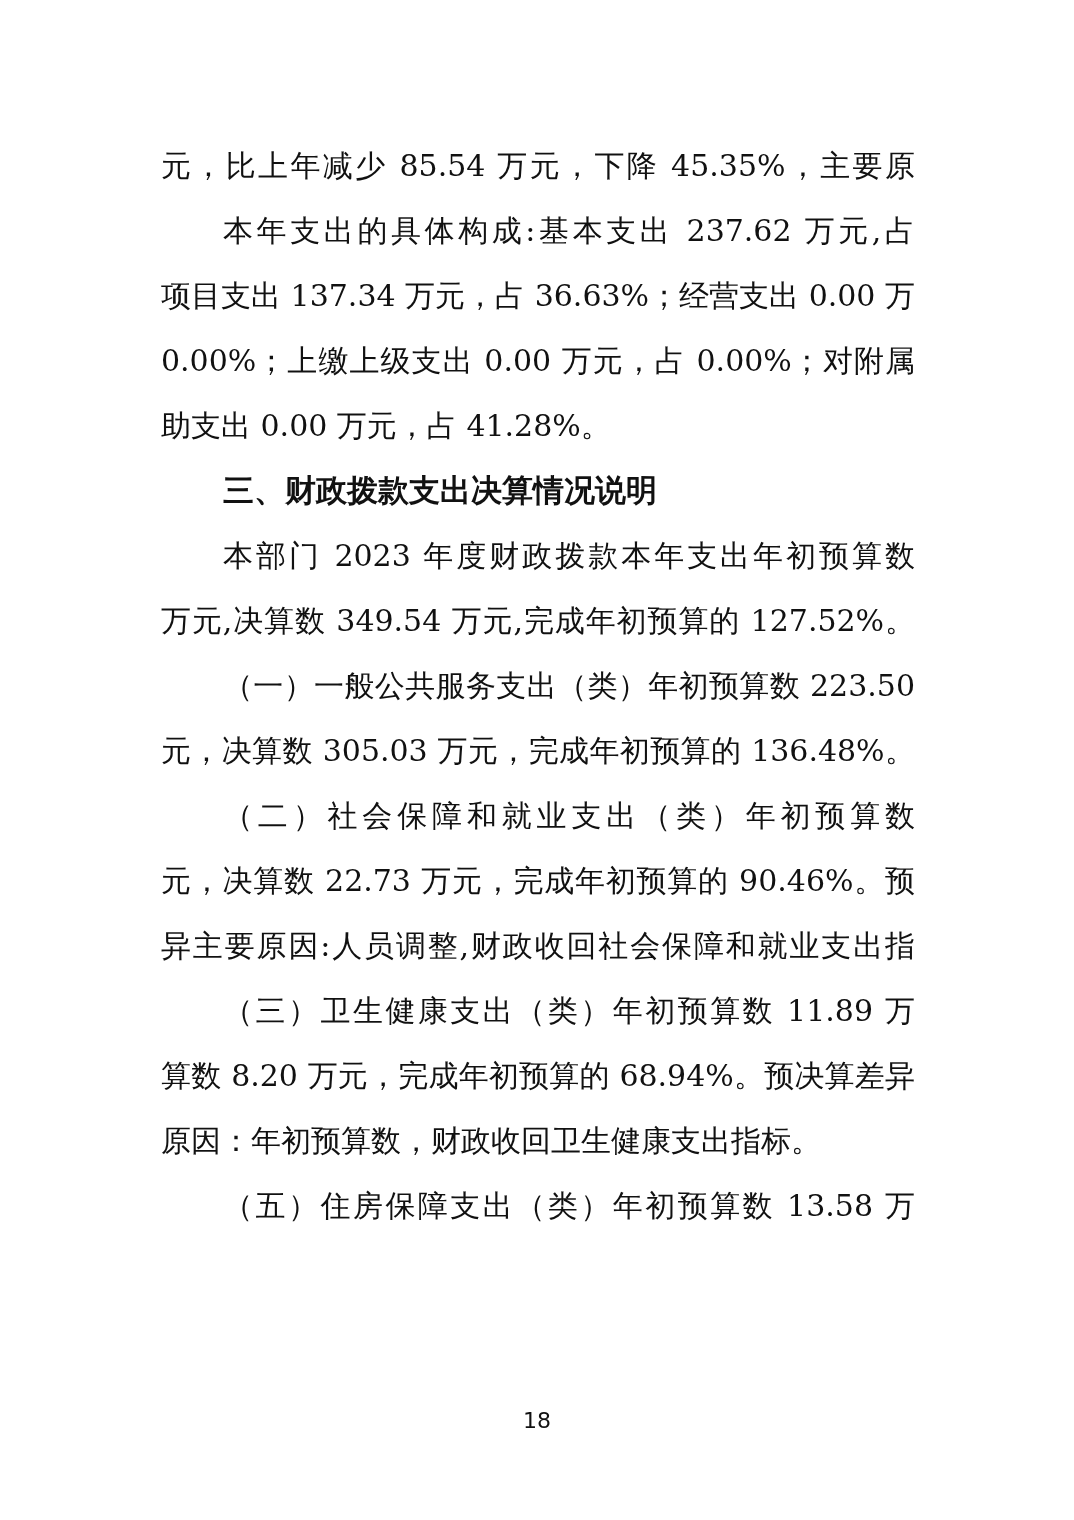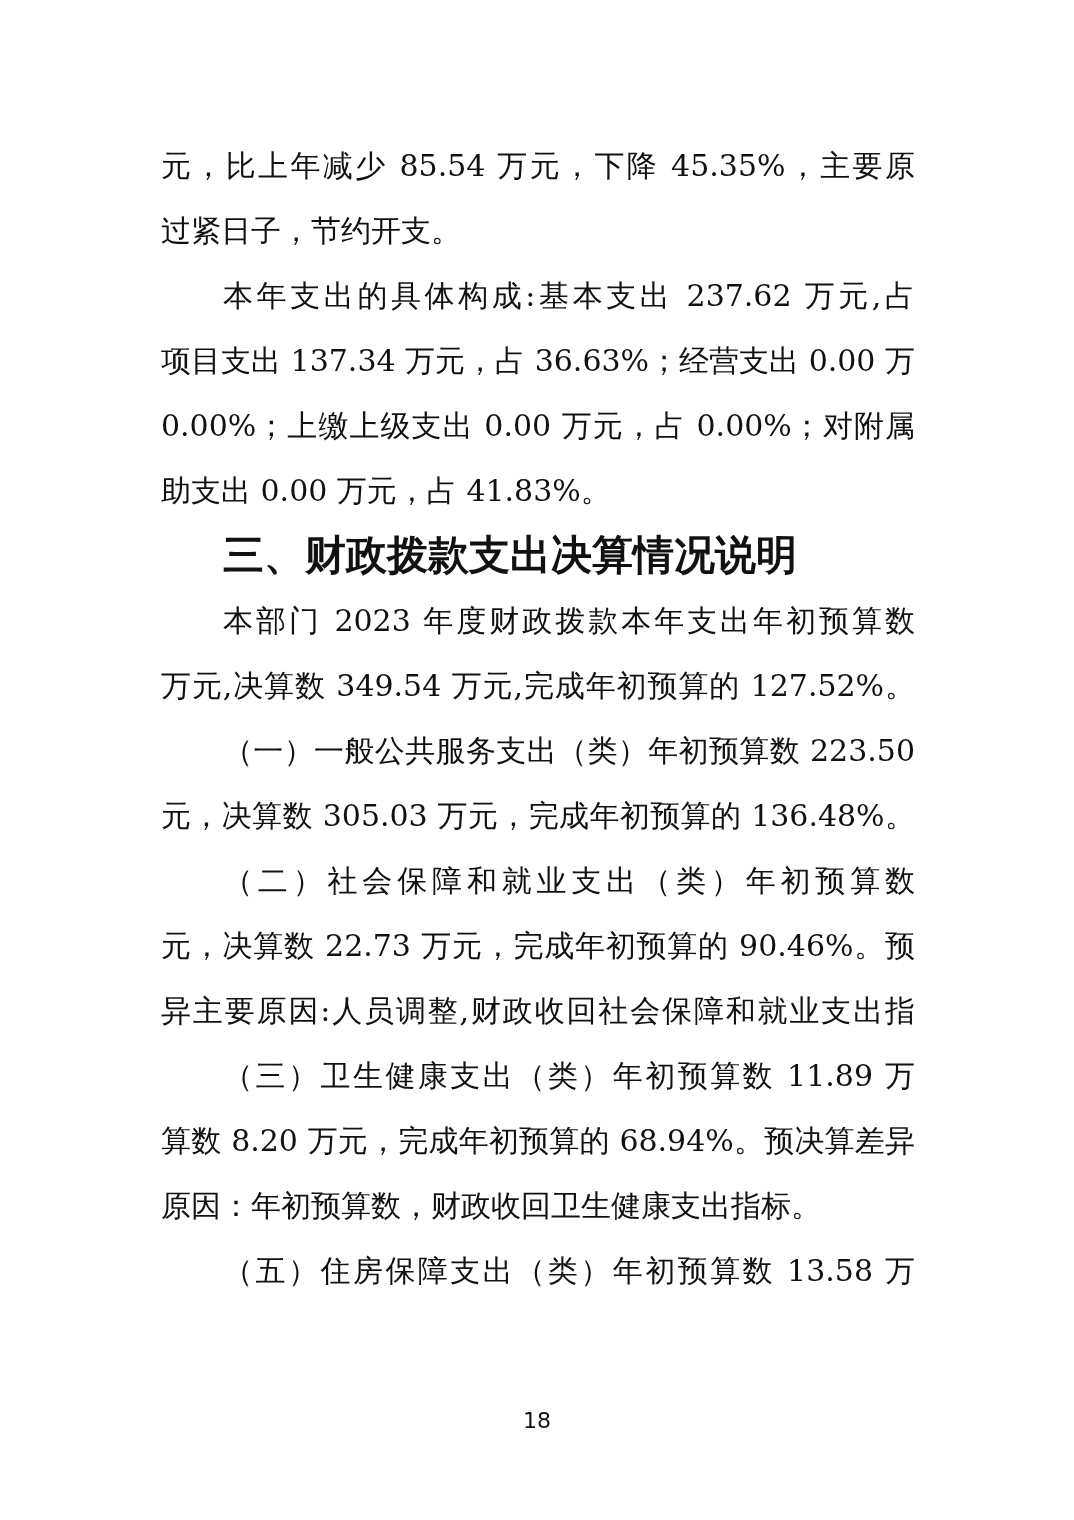--- a/index.html
+++ b/index.html
@@ -34,45 +34,44 @@
     text-align: justify;
     text-align-last: justify;
     text-justify: inter-character;
   }
   .line.indent {
     text-indent: 62px;
   }
   .line.heading {
     font-family: "DejaVu Sans", "Liberation Sans", sans-serif;
     font-weight: 700;
-    font-size: 41px;
+    font-size: 31px;
   }
   .page-number {
     position: absolute;
     top: 1404px;
     left: 0;
     width: 1074px;
     text-align: center;
     font-size: 22px;
     line-height: 34px;
     color: #111111;
     font-family: "DejaVu Sans", "Liberation Sans", sans-serif;
   }
 </style>
 </head>
 <body>
 
 <div class="page">
   <div class="content">
       <div class="line full">元，比上年减少 85.54 万元，下降 45.35%，主要原因：政府</div>
-      <div class="line">过紧日子，节约开支。</div>
       <div class="line indent full">本年支出的具体构成:基本支出 237.62 万元,占 63.37%;</div>
       <div class="line full">项目支出 137.34 万元，占 36.63%；经营支出 0.00 万元，占</div>
       <div class="line full">0.00%；上缴上级支出 0.00 万元，占 0.00%；对附属单位补</div>
-      <div class="line">助支出 0.00 万元，占 41.83%。</div>
+      <div class="line">助支出 0.00 万元，占 41.28%。</div>
       <div class="line indent heading">三、财政拨款支出决算情况说明</div>
       <div class="line indent full">本部门 2023 年度财政拨款本年支出年初预算数 274.10</div>
       <div class="line full">万元,决算数 349.54 万元,完成年初预算的 127.52%。其中:</div>
       <div class="line indent full">（一）一般公共服务支出（类）年初预算数 223.50 万</div>
       <div class="line full">元，决算数 305.03 万元，完成年初预算的 136.48%。预决算</div>
       <div class="line indent full">（二）社会保障和就业支出（类）年初预算数 25.13 万</div>
       <div class="line full">元，决算数 22.73 万元，完成年初预算的 90.46%。预决算差</div>
       <div class="line full">异主要原因:人员调整,财政收回社会保障和就业支出指标。</div>
       <div class="line indent full">（三）卫生健康支出（类）年初预算数 11.89 万元，决</div>
       <div class="line full">算数 8.20 万元，完成年初预算的 68.94%。预决算差异主要</div>

